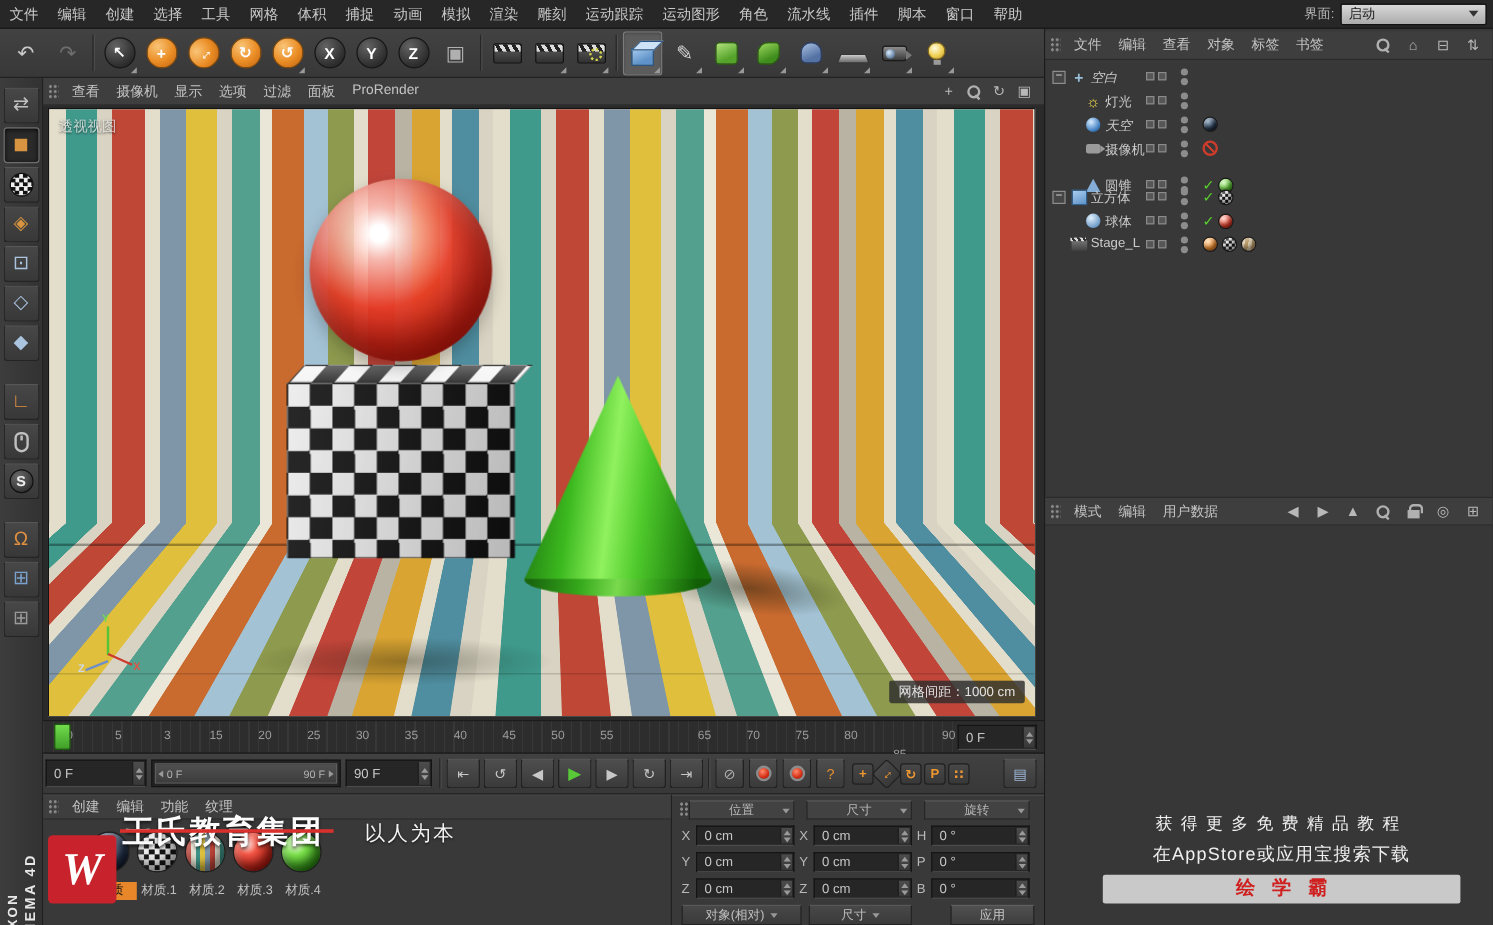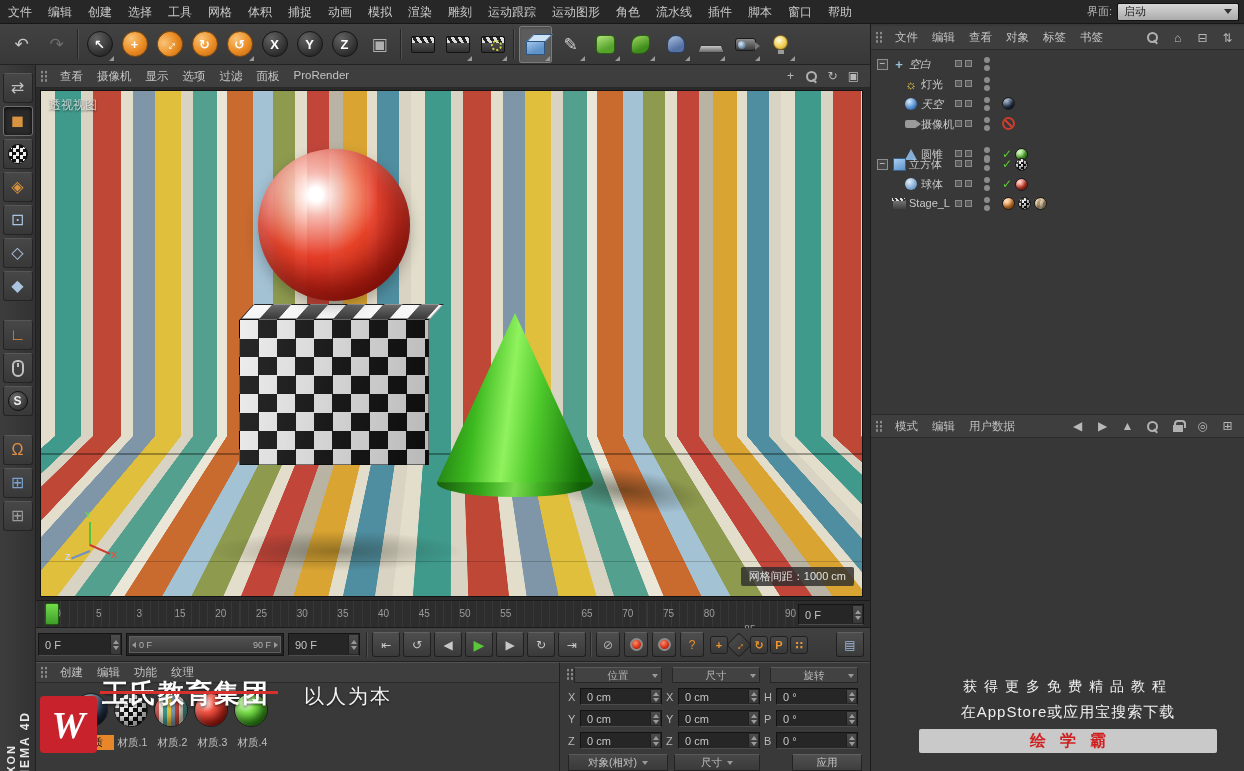--- a/index.html
+++ b/index.html
@@ -187,21 +187,21 @@
 .mag::after{content:"";position:absolute;right:0;bottom:0;width:5px;height:2px;background:#b0b0b0;transform:rotate(45deg);}
 .locki{width:10px;height:12px;position:relative;display:inline-block;}
 .locki::before{content:"";position:absolute;left:1px;top:0;width:8px;height:6px;border:2px solid #b0b0b0;border-bottom:none;border-radius:4px 4px 0 0;}
 .locki::after{content:"";position:absolute;left:0;bottom:0;width:10px;height:7px;background:#b0b0b0;}
 
 
 #ad-left{position:absolute;left:38px;top:670px;width:440px;height:100px;z-index:50;pointer-events:none;}
 #ad-logo{position:absolute;left:2px;top:26px;width:57px;height:57px;background:#c8232c;border-radius:4px;display:flex;align-items:center;justify-content:center;color:#fff;font-size:38px;font-weight:bold;font-style:italic;font-family:"Liberation Serif","DejaVu Serif",serif;}
 #ad-title{position:absolute;left:64px;top:6px;font-size:26px;font-weight:bold;color:#fcfcfc;letter-spacing:2px;text-shadow:0 1px 3px rgba(0,0,0,.7);}
 #ad-strike{position:absolute;left:62px;top:21px;width:178px;height:3px;background:#d8302c;}
-#ad-slogan{position:absolute;left:266px;top:13px;font-size:20px;color:#f4f4f4;letter-spacing:2px;text-shadow:0 1px 2px rgba(0,0,0,.7);}
+#ad-slogan{position:absolute;left:266px;top:13px;font-size:17px;color:#f4f4f4;letter-spacing:2px;text-shadow:0 1px 2px rgba(0,0,0,.7);}
 #ad-line2{position:absolute;left:66px;top:54px;font-size:20px;color:#f4f4f4;letter-spacing:10px;text-shadow:0 1px 2px rgba(0,0,0,.7);white-space:nowrap;}
 #ad-right{position:absolute;left:898px;top:678px;width:340px;text-align:center;z-index:50;pointer-events:none;}
 #ad-r1{font-size:14px;color:#efefef;letter-spacing:7px;white-space:nowrap;}
 #ad-bar{margin:7px auto 0;width:298px;height:24px;background:#c9c9c9;border-radius:2px;color:#cf1f1f;font-size:16px;font-weight:bold;letter-spacing:14px;line-height:24px;text-indent:14px;}
 #ad-r2{margin-top:7px;font-size:15px;color:#efefef;letter-spacing:1px;white-space:nowrap;}
 #brand{position:absolute;left:0;top:655px;width:36px;height:116px;overflow:hidden;z-index:40;display:flex;justify-content:center;align-items:flex-end;gap:1px;}
 .bline{writing-mode:vertical-rl;transform:rotate(180deg);font-weight:bold;color:#e8e8e8;letter-spacing:2px;margin-bottom:-24px;}
 #brand .b1{font-size:11px;}
 #brand .b2{font-size:12px;}
 </style>

